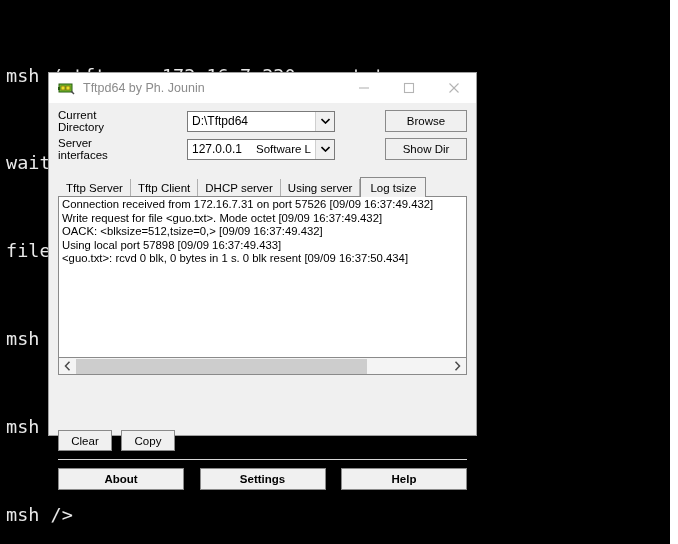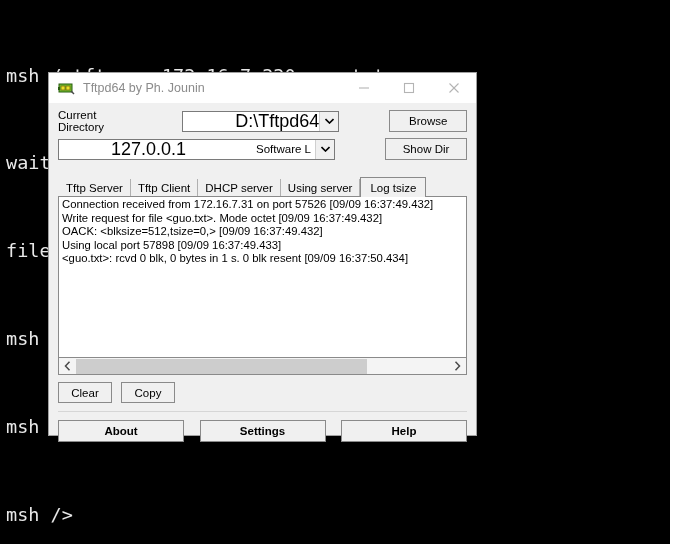--- a/index.html
+++ b/index.html
@@ -50,21 +50,21 @@
   .wbtn{width:45px;height:30px;display:flex;align-items:center;justify-content:center;color:#b4b4b4;}
   .wbtn svg{display:block;}
   .body{padding:7px 9px 0 9px;}
   .row{display:flex;align-items:center;height:22px;margin-bottom:6px;gap:43px;}
   .lbl{width:86px;font-size:11.5px;color:#000;}
   .combo{
     flex:1;height:21px;background:#fff;border:1px solid #7a7a7a;
     display:flex;align-items:center;position:relative;box-sizing:border-box;
     margin-right:7px;
   }
-  .combo .cval{padding-left:4px;font-size:18px;color:#000;flex:1;margin-left:48px;}
+  .combo .cval{padding-left:4px;font-size:12px;color:#000;flex:1;}
   .combo .cright{font-size:11.5px;color:#000;padding-right:4px;}
   .combo .arrow{
     width:18px;height:19px;background:#f0f0f0;border-left:1px solid #cfcfcf;
     display:flex;align-items:center;justify-content:center;flex:none;
   }
   .btn{
     height:22px;background:#f0f0f0;border:1px solid #8a8a8a;
     font-size:11.5px;display:flex;align-items:center;justify-content:center;
     color:#000;box-sizing:border-box;
   }
@@ -87,21 +87,21 @@
     white-space:nowrap;
   }
   .hscroll{
     height:17px;border:1px solid #8a8a8a;border-top:none;background:#f4f4f4;
     display:flex;align-items:center;position:relative;box-sizing:border-box;
   }
   .hs-arrow{width:17px;height:15px;display:flex;align-items:center;justify-content:center;color:#505050;font-size:11px;flex:none;}
   .hs-track{flex:1;height:15px;position:relative;}
   .hs-thumb{position:absolute;left:0;top:0;height:15px;width:78%;background:#cdcdcd;}
   .smallbtns{display:flex;gap:9px;margin-top:7px;}
-  .btn.sm{width:54px;height:21px;}
+  .btn.sm{width:54px;height:21px;margin-top:48px;}
   .hr{height:1px;background:#d6d6d6;margin:8px 0 0 0;}
   .bigbtns{display:flex;margin-top:8px;justify-content:space-between;}
   .btn.big{width:126px;height:22px;font-weight:bold;}
 </style>
 </head>
 <body>
 
 <div id="terminal">
   <div class="tline">msh /&gt;tftp -w 172.16.7.220 guo.txt</div>
   <div class="tline">wait ack failed!! exit</div>
@@ -170,20 +170,21 @@
         <span class="arrow">
           <svg width="9" height="6" viewBox="0 0 9 6">
               <path d="M0.5 1 L4.5 5 L8.5 1" fill="none" stroke="#000" stroke-width="1.6"></path>
             </svg>
         </span>
       </span>
       <span class="btn w">Browse</span>
     </div>
 
     <div class="row">
+      <span class="lbl">Server interfaces</span>
       <span class="combo">
         <span class="cval">127.0.0.1</span>
         <span class="cright">Software L</span>
         <span class="arrow">
           <svg width="9" height="6" viewBox="0 0 9 6">
               <path d="M0.5 1 L4.5 5 L8.5 1" fill="none" stroke="#000" stroke-width="1.6"></path>
             </svg>
         </span>
       </span>
       <span class="btn w">Show Dir</span>

